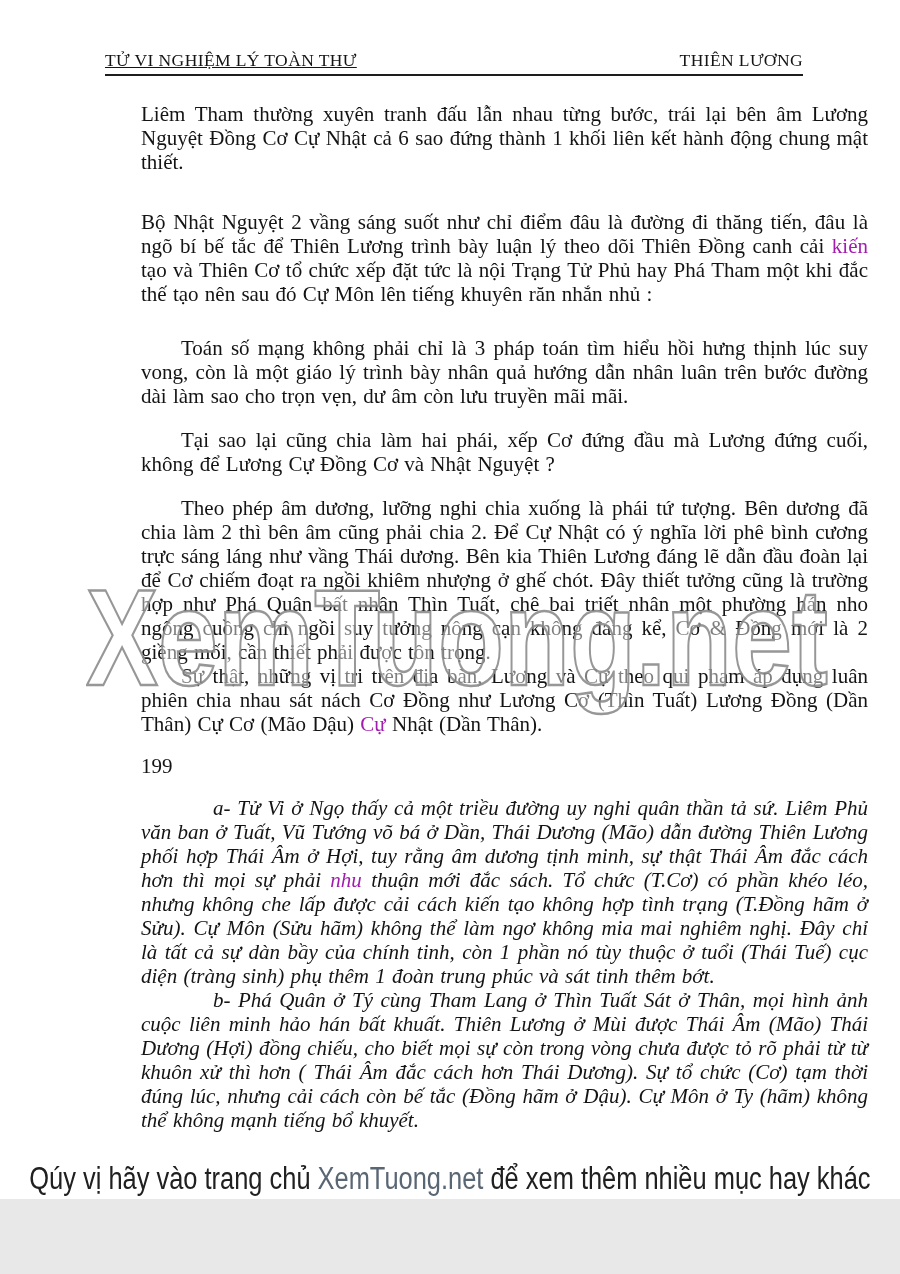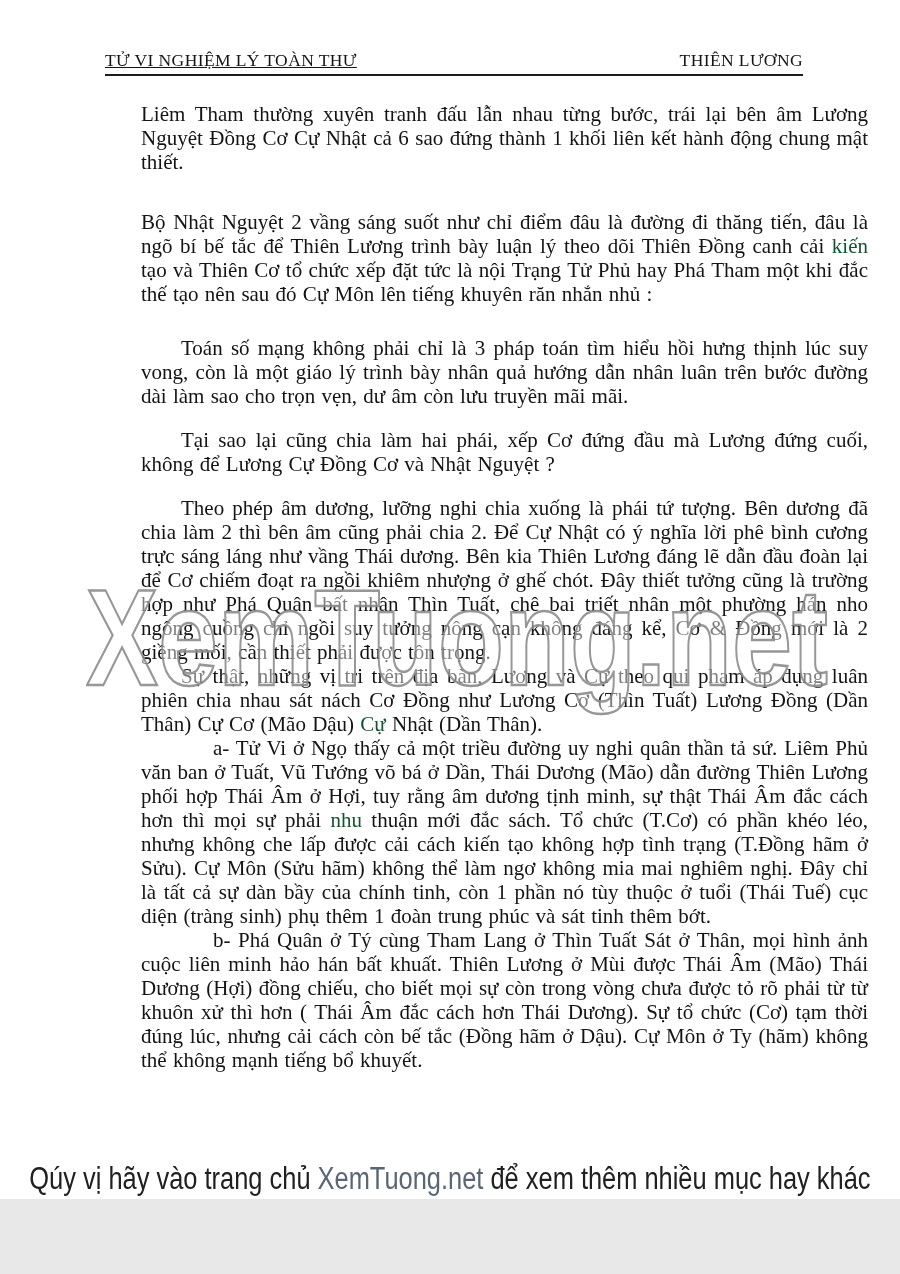--- a/index.html
+++ b/index.html
@@ -25,25 +25,25 @@
   .content{
     position:absolute;top:82px;left:105px;width:727px;
     font-size:21px;line-height:24px;
     text-align:justify;
     word-spacing:1px;
     margin-left:36px;
   }
   .content p{margin:0;}
   .para.flush{text-indent:0;}
   .para.indent{text-indent:40px;}
-  .para.indent-lg{text-indent:72px;}
+  .para.indent-lg{text-indent:72px;font-style:italic;}
   .gap-lg{margin-top:36px !important;}
   .gap-md{margin-top:30px !important;}
   .gap-sm{margin-top:20px !important;}
-  .hl{color:#14532d;}
+  .hl{color:#a21caf;}
   .section-num{margin-top:18px !important;margin-bottom:18px !important;text-indent:0;}
   
   .watermark{
     position:absolute;top:563px;left:86px;width:750px;height:160px;
     pointer-events:none;opacity:.9;
   }
   
   .bottom-rule{
     position:absolute;top:1202px;left:95px;width:747px;
     border-top:2px solid #2a2a2a;
@@ -73,20 +73,21 @@
     <span class="h-right">THIÊN LƯƠNG</span>
   </div>
 
   <div class="content" id="content">
       <p class="para flush gap-sm"><span>Liêm Tham thường xuyên tranh đấu lẫn nhau từng bước, trái lại bên âm Lương Nguyệt Đồng Cơ Cự Nhật cả 6 sao đứng thành 1 khối liên kết hành động chung mật thiết.</span></p>
       <p class="para flush gap-lg"><span>Bộ Nhật Nguyệt 2 vầng sáng suốt như chỉ điểm đâu là đường đi thăng tiến, đâu là ngõ bí bế tắc để Thiên Lương trình bày luận lý theo dõi Thiên Đồng canh cải </span><span class="hl">kiến</span><span> tạo và Thiên Cơ tổ chức xếp đặt tức là nội Trạng Tử Phủ hay Phá Tham một khi đắc thế tạo nên sau đó Cự Môn lên tiếng khuyên răn nhắn nhủ :</span></p>
       <p class="para indent gap-md"><span>Toán số mạng không phải chỉ là 3 pháp toán tìm hiểu hồi hưng thịnh lúc suy vong, còn là một giáo lý trình bày nhân quả hướng dẫn nhân luân trên bước đường dài làm sao cho trọn vẹn, dư âm còn lưu truyền mãi mãi.</span></p>
       <p class="para indent gap-sm"><span>Tại sao lại cũng chia làm hai phái, xếp Cơ đứng đầu mà Lương đứng cuối, không để Lương Cự Đồng Cơ và Nhật Nguyệt ?</span></p>
       <p class="para indent gap-sm"><span>Theo phép âm dương, lưỡng nghi chia xuống là phái tứ tượng. Bên dương đã chia làm 2 thì bên âm cũng phải chia 2. Để Cự Nhật có ý nghĩa lời phê bình cương trực sáng láng như vầng Thái dương. Bên kia Thiên Lương đáng lẽ dẫn đầu đoàn  lại để Cơ chiếm đoạt ra ngồi khiêm nhượng ở ghế chót. Đây thiết tưởng cũng là trường hợp như Phá Quân bất nhân Thìn Tuất, chê bai triết nhân một phường hán nho ngông cuồng chỉ ngồi suy tưởng nông cạn không đáng kể, Cơ &amp; Đồng mới là 2 giềng mối, cần thiết phải được tôn trọng.</span></p>
       <p class="para indent"><span>Sự thật, những vị tri trên địa bàn, Lương và Cự theo qui phạm áp dụng luân phiên chia nhau sát nách Cơ Đồng như Lương Cơ (Thìn Tuất) Lương Đồng (Dần Thân) Cự Cơ (Mão Dậu) </span><span class="hl">Cự</span><span> Nhật (Dần Thân).</span></p>
+      <p class="para flush section-num"><span>199</span></p>
       <p class="para indent-lg"><span>a- Tử Vi ở Ngọ thấy cả một triều đường uy nghi quân thần tả sứ. Liêm Phủ văn ban ở Tuất, Vũ Tướng võ bá ở Dần, Thái Dương (Mão) dẫn đường Thiên Lương phối hợp Thái Âm ở Hợi, tuy rằng âm dương tịnh minh, sự thật Thái Âm đắc cách hơn thì mọi sự phải </span><span class="hl">nhu</span><span> thuận mới đắc sách. Tổ chức (T.Cơ) có phần khéo léo, nhưng không che lấp được cải cách kiến tạo không hợp tình trạng (T.Đồng hãm ở Sửu). Cự Môn (Sửu hãm) không thể làm ngơ không mia mai nghiêm nghị. Đây chỉ là tất cả sự dàn bầy của chính tinh, còn 1 phần nó tùy thuộc ở tuổi (Thái Tuế) cục diện (tràng sinh) phụ thêm 1 đoàn trung phúc và sát tinh thêm bớt.</span></p>
       <p class="para indent-lg"><span>b- Phá Quân ở Tý cùng Tham Lang ở Thìn Tuất Sát ở Thân, mọi hình ảnh cuộc liên minh hảo hán bất khuất. Thiên Lương ở Mùi được Thái Âm (Mão) Thái Dương (Hợi) đồng chiếu, cho biết mọi sự còn trong vòng chưa được tỏ rõ phải từ từ khuôn xử thì hơn ( Thái Âm đắc cách hơn Thái Dương). Sự tổ chức (Cơ) tạm thời đúng lúc, nhưng cải cách còn bế tắc (Đồng hãm ở Dậu). Cự Môn ở Ty (hãm) không thể không mạnh tiếng bổ khuyết.</span></p>
     </div>
 
   <div class="watermark">
     <svg width="750" height="160" viewBox="0 0 750 160" xmlns="http://www.w3.org/2000/svg">
       <text x="0" y="122" textLength="742" lengthAdjust="spacingAndGlyphs" font-family="Liberation Sans, sans-serif" font-size="138" font-weight="bold" fill="rgba(255,255,255,0.5)" stroke="#8c8c8c" stroke-width="2.5">XemTuong.net</text>
     </svg>
   </div>
 

